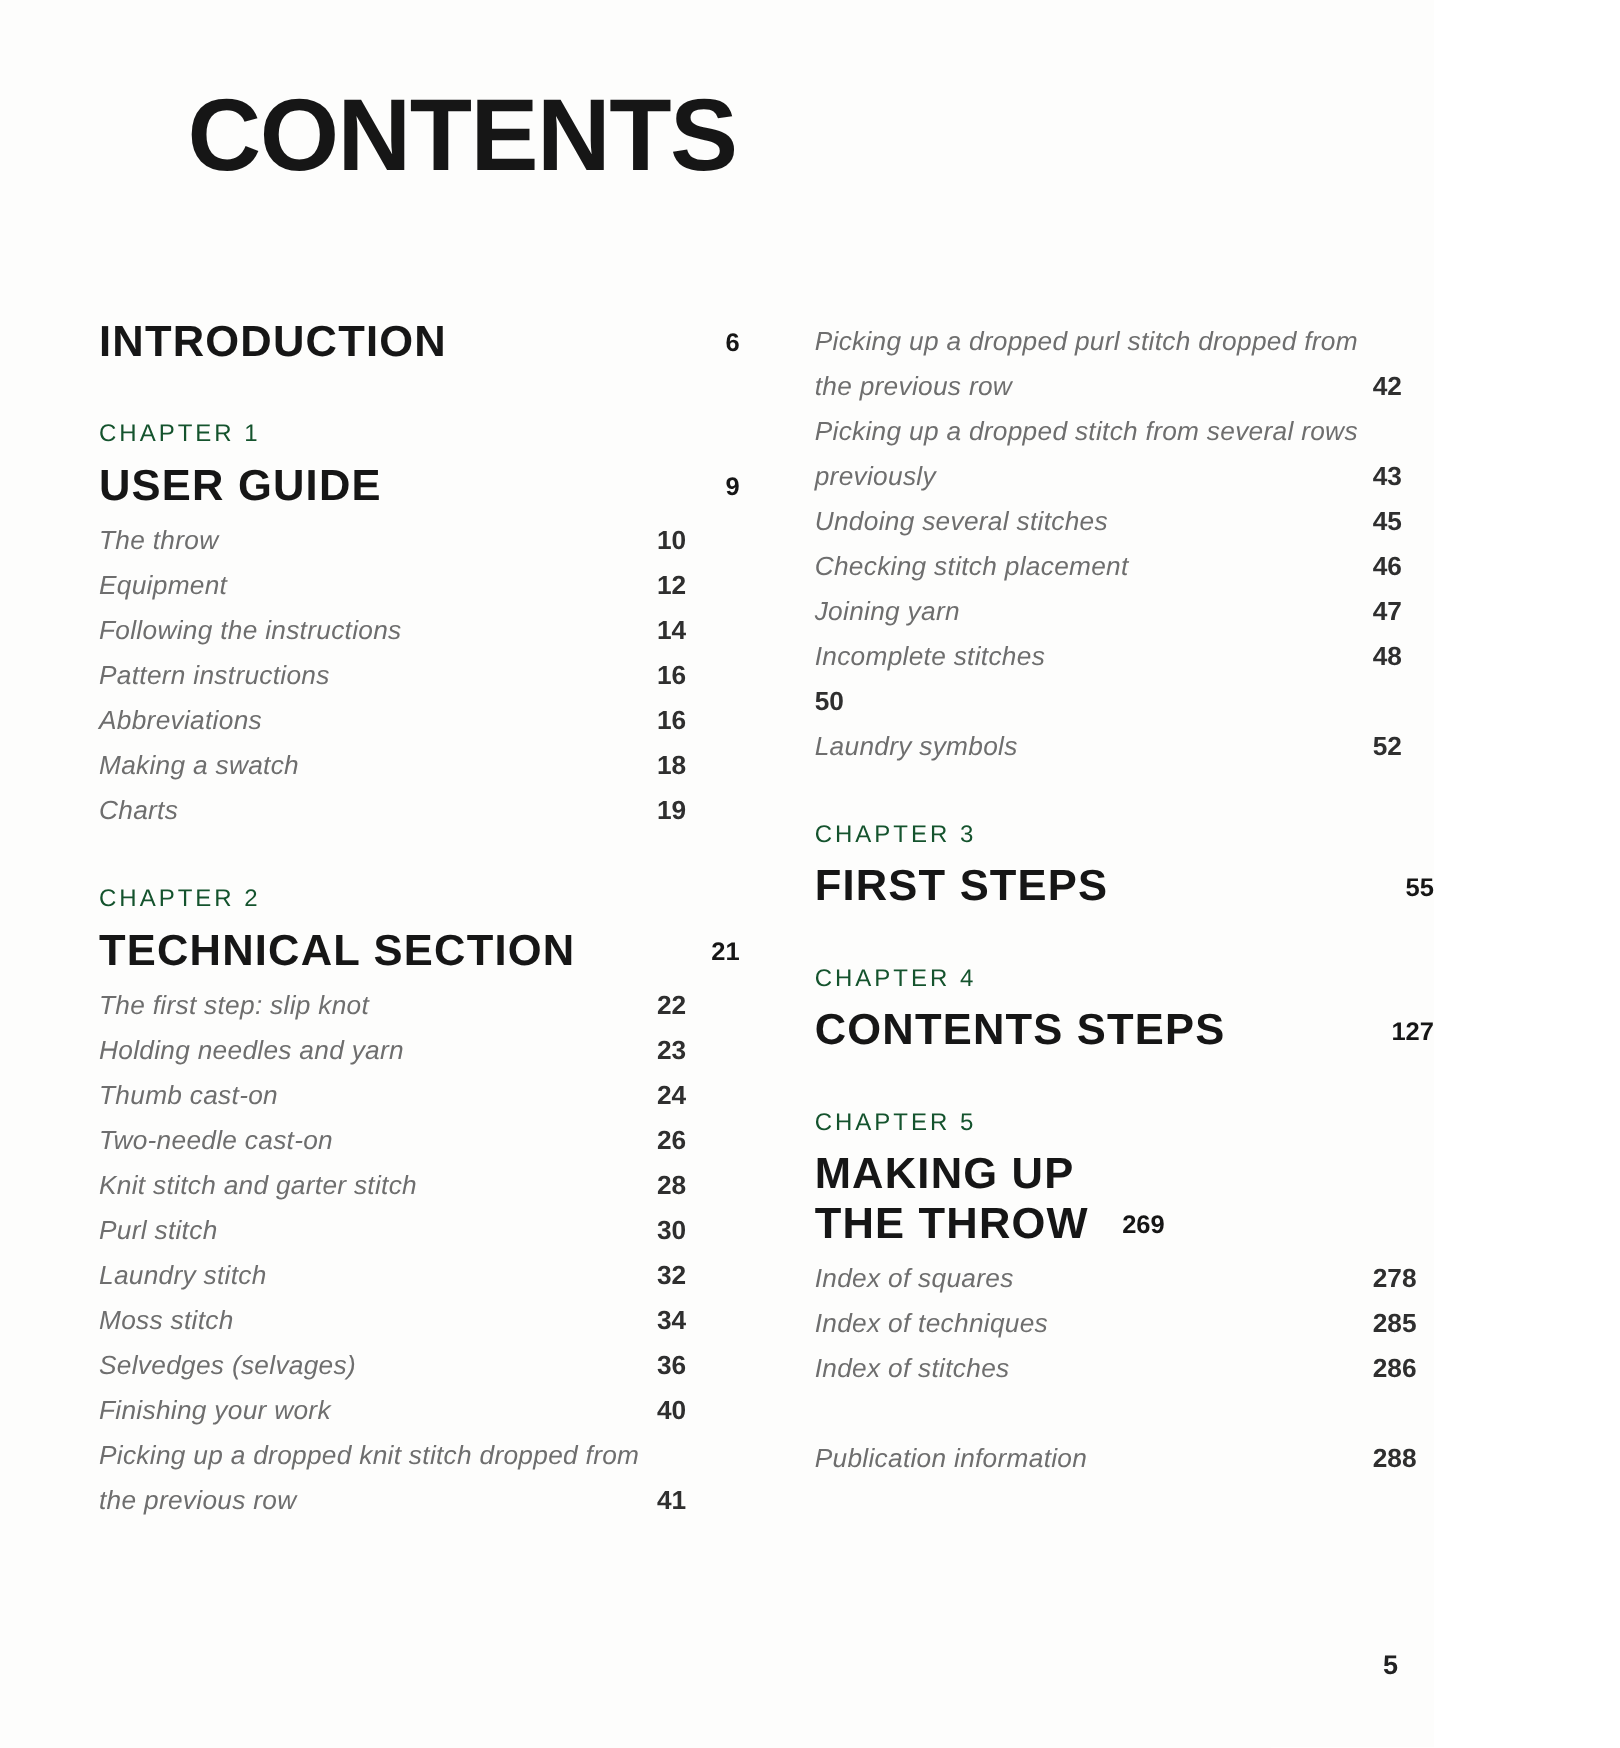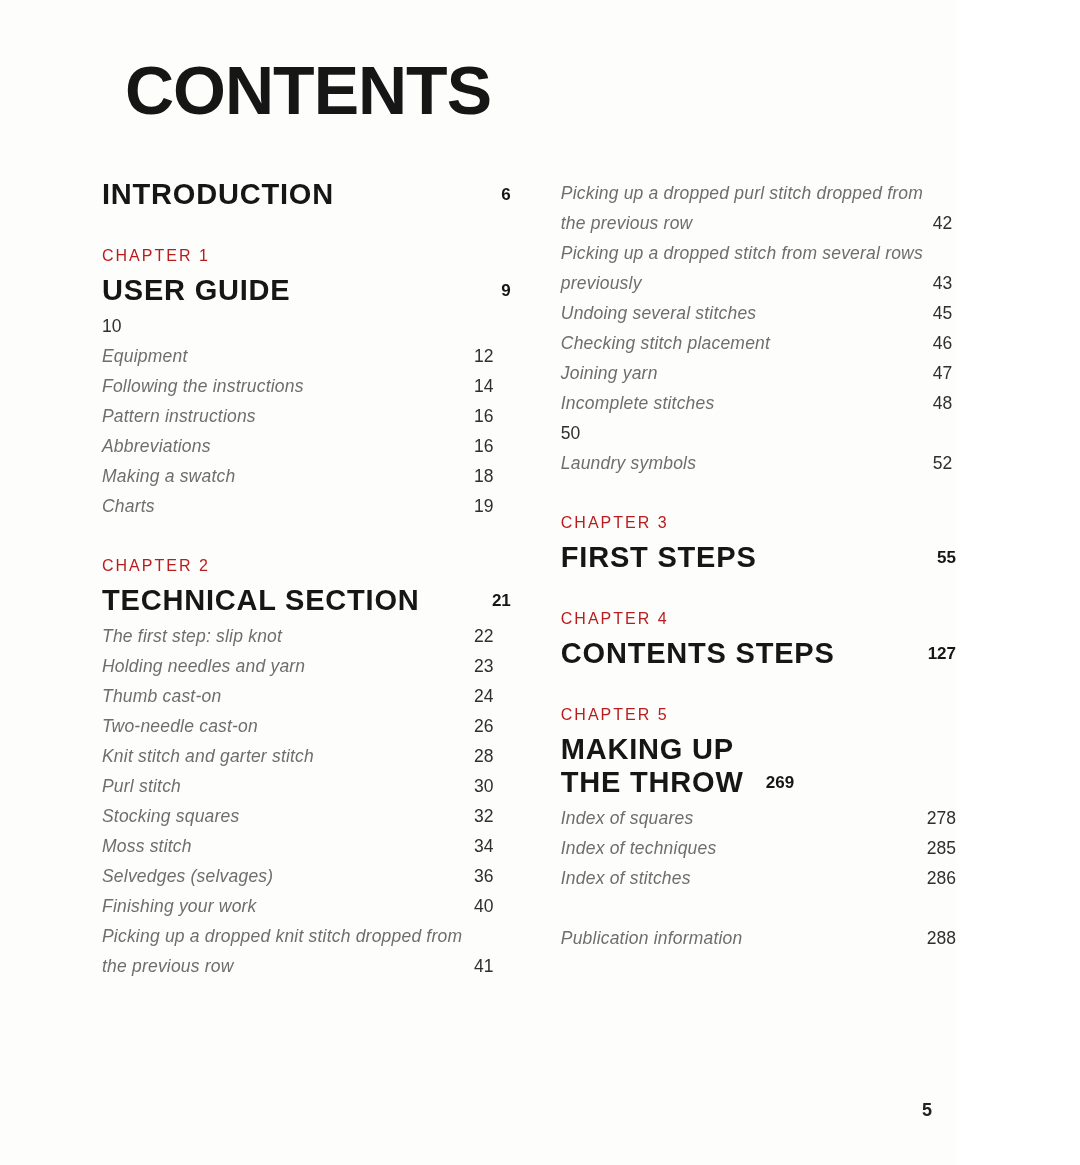--- a/index.html
+++ b/index.html
@@ -19,22 +19,22 @@
     margin: 56px 0 0 125px;
     font-size: 68px;
     font-weight: 700;
     letter-spacing: -1px;
     color: #161616;
     line-height: 1;
   }
 
   .columns {
     display: flex;
-    margin-top: 54px;
-    padding-left: 102px;
+    margin-top: 88px;
+    padding-left: 66px;
   }
   .col-left  { width: 450px; margin-right: 50px; }
   .col-right { width: 435px; }
 
   
   .heading {
     display: flex;
     align-items: flex-end;
     margin-bottom: 4px;
   }
@@ -54,42 +54,42 @@
     padding-bottom: 6px;
   }
 
   
   .chapter {
     margin-top: 34px;
     margin-bottom: 7px;
     font-size: 16px;
     font-weight: 500;
     letter-spacing: 2px;
-    color: #b91c1c;
+    color: #14532d;
     line-height: 22px;
   }
 
   
   .entry {
     display: flex;
     align-items: flex-end;
   }
   .e-label {
     flex: 1;
     max-width: 372px;
     font-size: 17.5px;
     font-weight: 400;
     color: #6e6e6e;
     letter-spacing: 0.2px;
     line-height: 30px;
     font-style: italic;
   }
   .e-page {
     font-size: 17.5px;
-    font-weight: 400;
+    font-weight: 700;
     color: #2f2f2f;
     line-height: 30px;
   }
 
   .gap-before { margin-top: 30px; align-items: flex-end; }
 
   .footer-page-number {
     position: absolute;
     right: 24px;
     bottom: 44px;
@@ -115,20 +115,21 @@
       </div>
 
       <div class="chapter">CHAPTER 1</div>
 
       <div class="heading">
         <span class="h-label">USER GUIDE</span>
         <span class="h-page">9</span>
       </div>
 
       <div class="entry">
+        <span class="e-label">The throw</span>
         <span class="e-page">10</span>
       </div>
       <div class="entry">
         <span class="e-label">Equipment</span>
         <span class="e-page">12</span>
       </div>
       <div class="entry">
         <span class="e-label">Following the instructions</span>
         <span class="e-page">14</span>
       </div>
@@ -174,21 +175,21 @@
       </div>
       <div class="entry">
         <span class="e-label">Knit stitch and garter stitch</span>
         <span class="e-page">28</span>
       </div>
       <div class="entry">
         <span class="e-label">Purl stitch</span>
         <span class="e-page">30</span>
       </div>
       <div class="entry">
-        <span class="e-label">Stocking squares</span>
+        <span class="e-label">Laundry stitch</span>
         <span class="e-page">32</span>
       </div>
       <div class="entry">
         <span class="e-label">Moss stitch</span>
         <span class="e-page">34</span>
       </div>
       <div class="entry">
         <span class="e-label">Selvedges (selvages)</span>
         <span class="e-page">36</span>
       </div>

